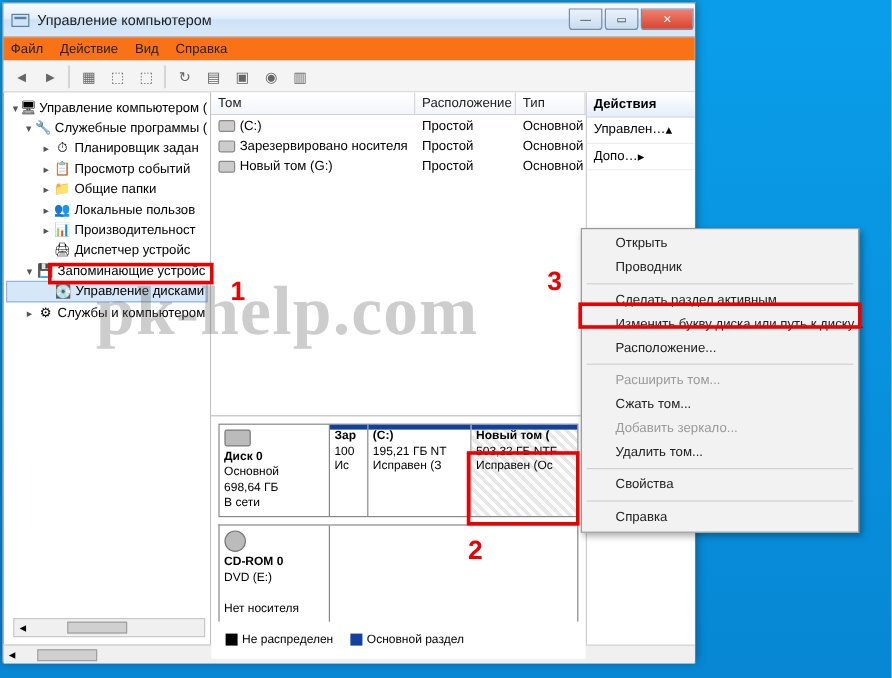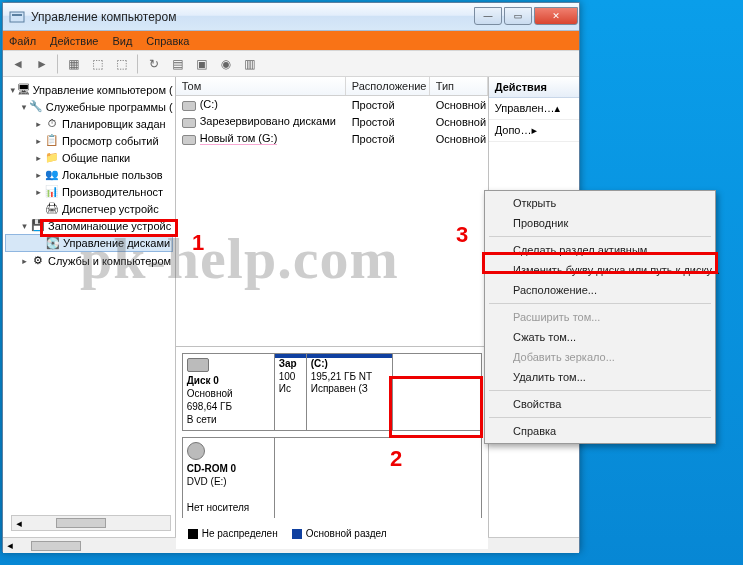--- a/index.html
+++ b/index.html
@@ -319,21 +319,21 @@
         <div class="col" style="width:84px">Расположение</div>
         <div class="col" style="width:58px">Тип</div>
       </div>
       <div class="listbody">
         <div class="vrow">
           <div class="c" style="width:170px"><span class="disk-ic"></span><span>(C:)</span></div>
           <div class="c" style="width:84px">Простой</div>
           <div class="c" style="width:58px">Основной</div>
         </div>
         <div class="vrow">
-          <div class="c" style="width:170px"><span class="disk-ic"></span><span>Зарезервировано дисками</span></div>
+          <div class="c" style="width:170px"><span class="disk-ic"></span><span>Зарезервировано носителя</span></div>
           <div class="c" style="width:84px">Простой</div>
           <div class="c" style="width:58px">Основной</div>
         </div>
         <div class="vrow">
           <div class="c" style="width:170px"><span class="disk-ic"></span><span class="underline-red">Новый том (G:)</span></div>
           <div class="c" style="width:84px">Простой</div>
           <div class="c" style="width:58px">Основной</div>
         </div>
       </div>
 
@@ -352,20 +352,26 @@
               <b>Зар</b><br>
               <span>100</span><br>
               <span>Ис</span>
             </div>
             <div class="part" style="width:86px">
               <div class="topbar"></div>
               <b>(C:)</b><br>
               <span>195,21 ГБ NT</span><br>
               <span>Исправен (З</span>
             </div>
+            <div class="part hatched" style="width:88px;border-right:none">
+              <div class="topbar"></div>
+              <b>Новый том (</b><br>
+              <span>503,32 ГБ NTF</span><br>
+              <span>Исправен (Ос</span>
+            </div>
           </div>
         </div>
         <div class="diskrow" style="border-bottom:none">
           <div class="diskinfo" style="border-right:1px solid #888">
             <span class="dic" style="border-radius:50%;width:18px;height:18px"></span>
             <b>CD-ROM 0</b><br>
             <span>DVD (E:)</span><br><br>
             <span>Нет носителя</span>
           </div>
           <div class="parts"></div>

